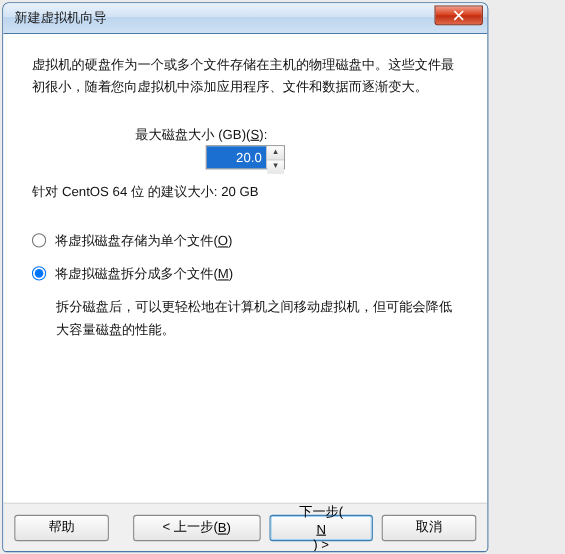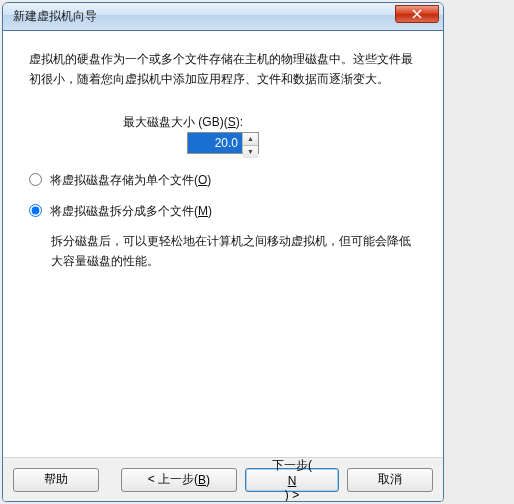--- a/index.html
+++ b/index.html
@@ -158,20 +158,21 @@
       </span>
       <span class="spinner">
         <input type="text" value="20.0" style="">
         <span class="spin-btns">
           <div>▲</div>
           <div>▼</div>
         </span>
       </span>
     </div>
 
+    <div class="recommend">针对 CentOS 64 位 的建议大小: 20 GB</div>
 
     <div class="radio-group">
 
       <label class="radio-row">
         <input type="radio" name="diskmode" style="">
         <span>
           <span>将虚拟磁盘存储为单个文件(</span><span class="under">O</span><span>)</span>
         </span>
       </label>
 

